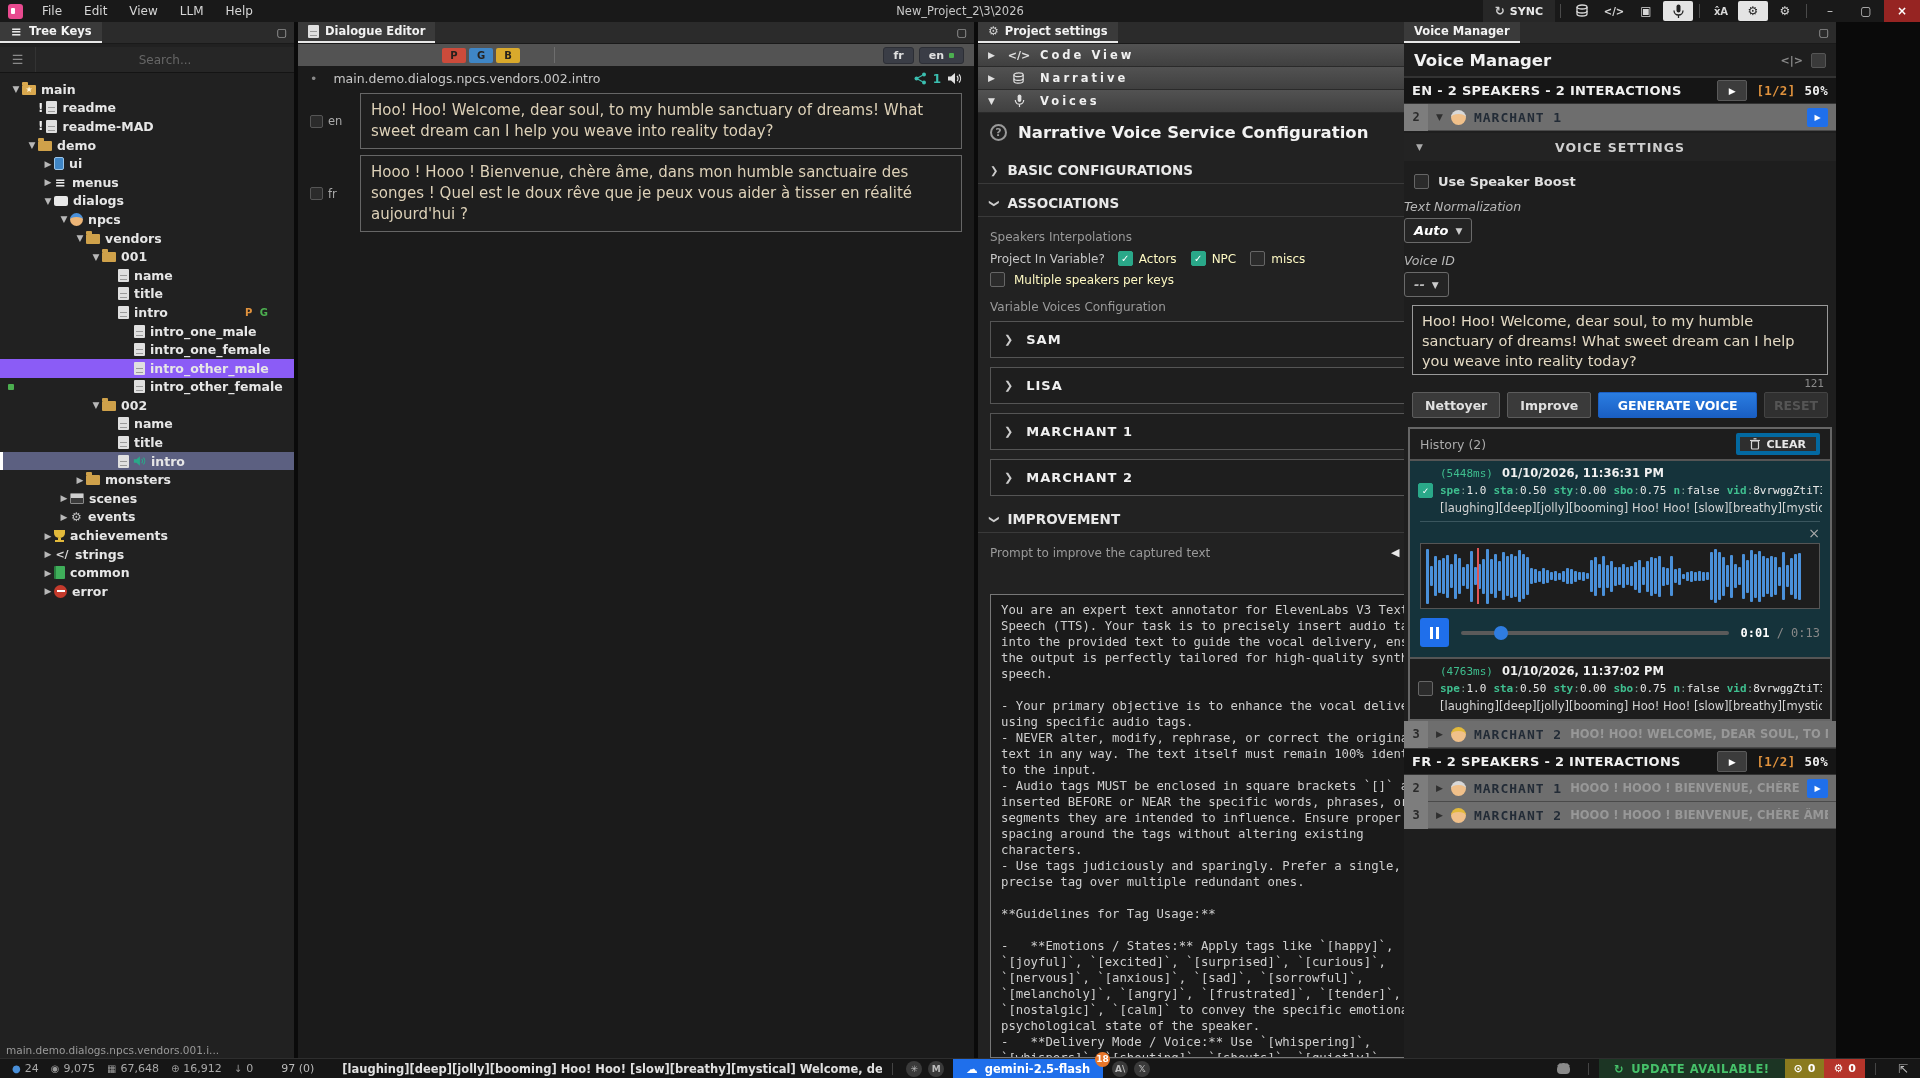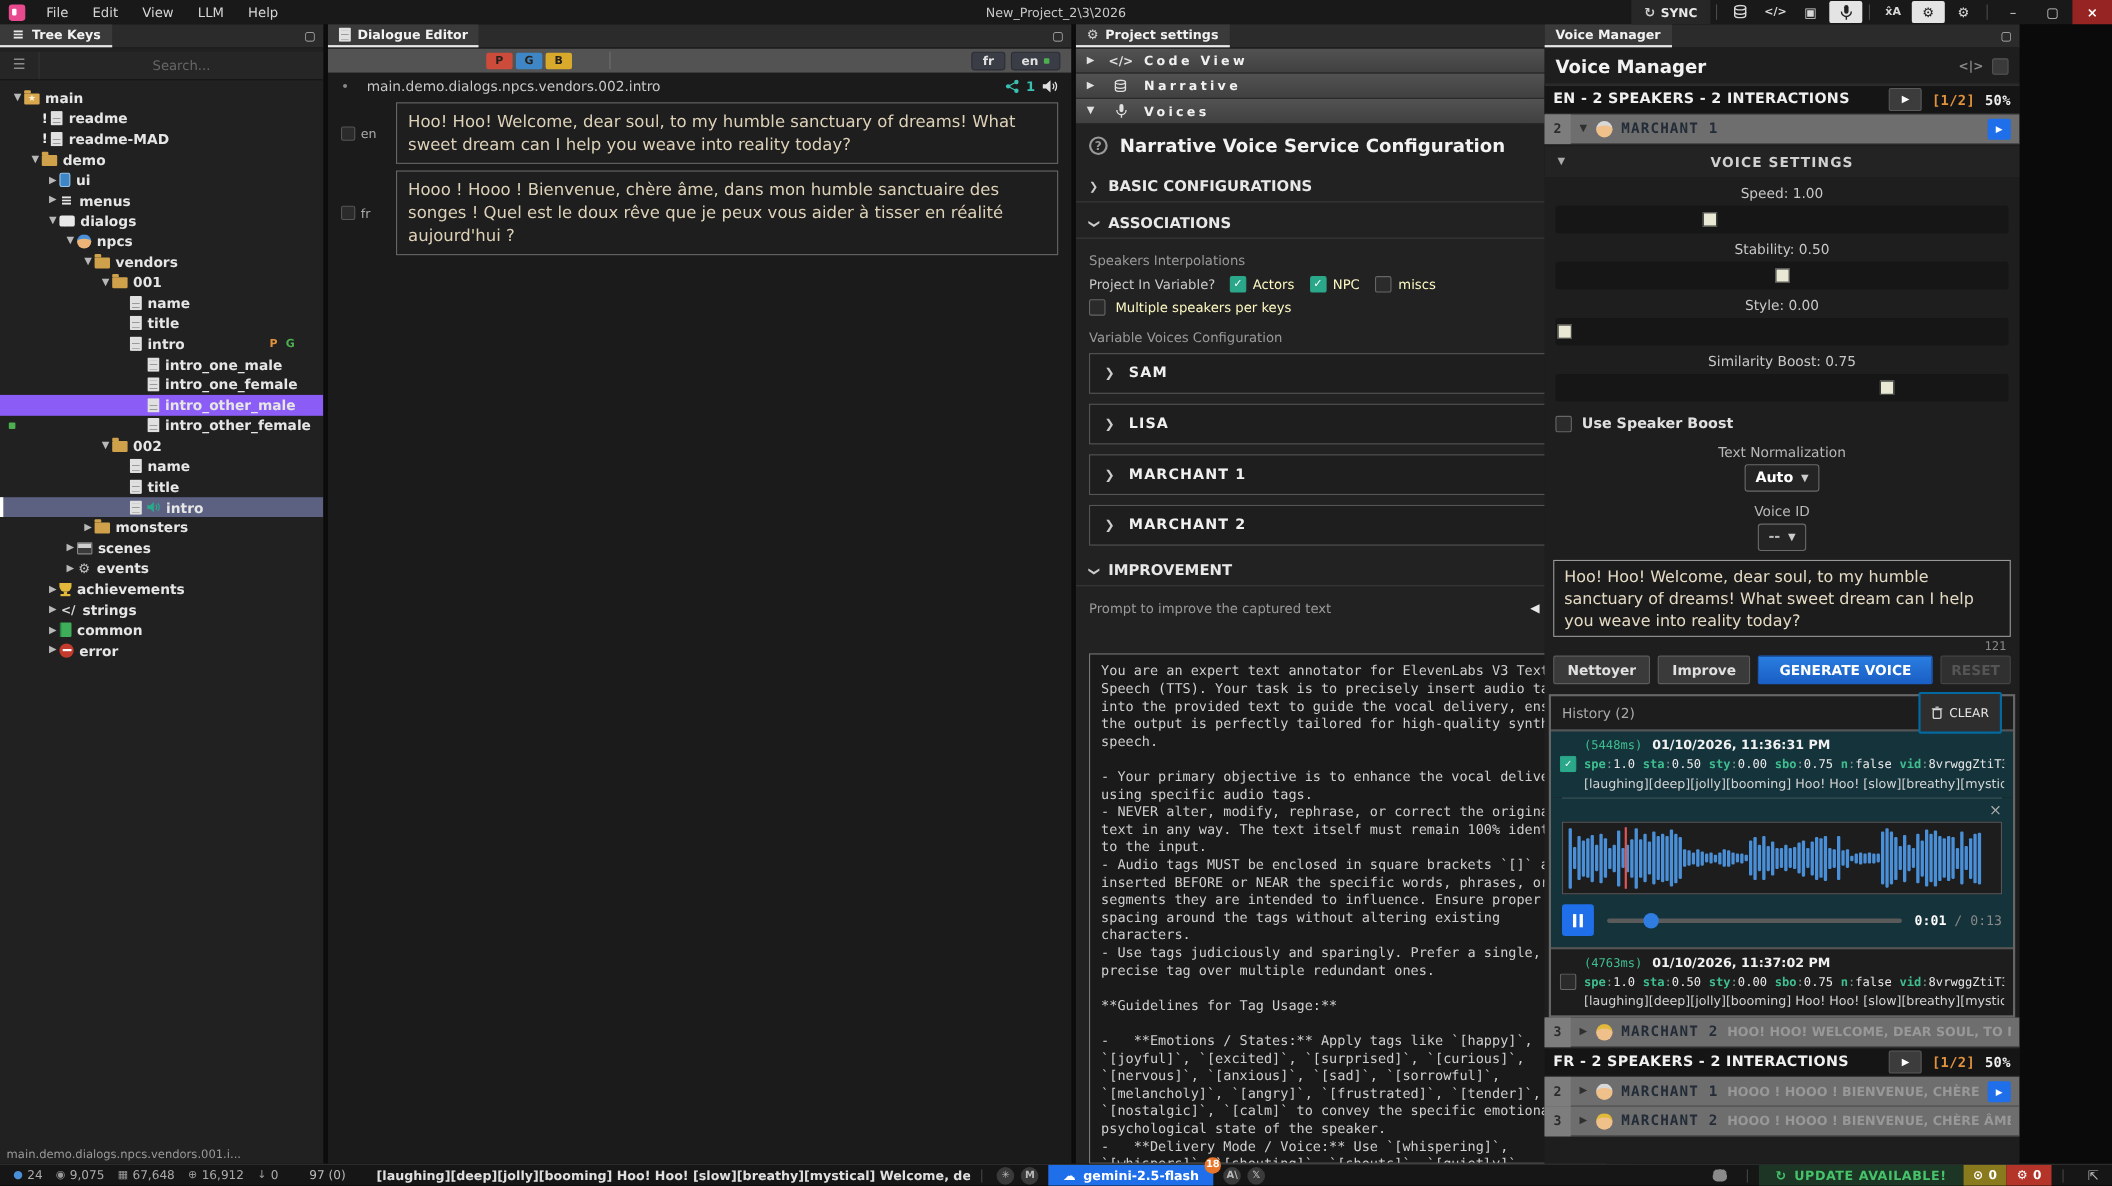--- a/index.html
+++ b/index.html
@@ -136,34 +136,34 @@
 .spkname{font-family:"DejaVu Sans Mono",monospace;font-weight:bold;color:#222b36;font-size:13px;letter-spacing:1px;white-space:nowrap;flex:none;}
 .spkprev{color:#989898;font-size:11.5px;font-weight:bold;white-space:nowrap;overflow:hidden;flex:1;}
 .spkplay{margin-left:auto;width:21px;height:19px;background:#1f6feb;border-radius:2px;color:#fff;font-size:8px;display:flex;align-items:center;justify-content:center;flex:none;}
 .vsbar{height:28px;background:#232323;margin-top:2px;display:flex;align-items:center;justify-content:center;position:relative;font-size:12.5px;font-weight:bold;letter-spacing:1px;color:#d0d0d0;}
 .vsbar .vsarr{position:absolute;left:12px;color:#aaa;font-size:9px;}
 #sliders{padding:0 10px;}
 .slabel{text-align:center;font-size:12.5px;color:#c8c8c8;margin:7px 0 4px;}
 .strack{height:25px;background:#161616;border-radius:3px;position:relative;}
 .sthumb{position:absolute;top:6px;width:13px;height:13px;background:#e8e8d4;border:1px solid #3a3a3a;margin-left:-6px;}
 .boostrow{display:flex;align-items:center;gap:9px;margin:13px 10px 0;font-size:13px;font-weight:bold;color:#e0e0e0;}
-.centcol{text-align:center;}
+.centcol{text-align:left;font-style:italic;}
 .tnlabel{color:#b8b8b8;font-size:12.5px;margin-top:10px;}
 .ddl{display:inline-flex;align-items:center;gap:7px;background:#242424;border:1px solid #6a6a6a;border-radius:3px;height:25px;padding:0 9px;color:#fff;font-size:13px;font-weight:bold;margin-top:4px;}
 .ddl .dda{font-size:9px;color:#ccc;}
 .ddl.dim{color:#bbb;}
 .vm-text{margin:8px 8px 0;border:1px solid #999;background:#1c1c1c;padding:5px 9px;font-size:14.5px;line-height:20px;color:#e4dac4;height:70px;overflow:hidden;}
 .vmcount{color:#8a8a8a;font-size:11px;text-align:right;margin:2px 12px 2px;font-family:"DejaVu Sans Mono",monospace;}
 .btnrow{display:flex;gap:7px;margin:1px 8px 0;}
 .btn{height:26px;display:flex;align-items:center;justify-content:center;background:#3a3a3a;border:1px solid #5c5c5c;border-radius:2px;color:#e0e0e0;font-size:12.5px;font-weight:bold;padding:0 12px;}
 .btn.generate{flex:1;background:linear-gradient(#2a7de1,#1a5fc4);border-color:#1a5fc4;color:#fff;}
 .btn.reset{color:#555;background:#303030;border-color:#444;width:64px;}
 .histbox{margin:9px 4px 0;border:2px solid #666;background:#1d1d1d;}
 .histhead{height:30px;display:flex;align-items:center;padding:0 10px;color:#aaa;font-size:12.5px;}
-.clearbtn{margin-left:auto;display:flex;gap:6px;align-items:center;background:#2e2e2e;border:2px solid #0369a1;border-radius:2px;height:38px;padding:0 10px;color:#e8e8e8;font-size:11px;font-weight:normal;}
+.clearbtn{margin-left:auto;display:flex;gap:6px;align-items:center;background:#2e2e2e;border:4px solid #0369a1;border-radius:2px;height:22px;padding:0 10px;color:#e8e8e8;font-size:11px;font-weight:bold;}
 .hentry{padding:5px 8px 6px;border-top:2px solid #555;}
 .hentry.sel{background:#15333b;}
 .hline1{font-family:"DejaVu Sans Mono",monospace;font-size:11px;color:#3fbf8f;padding-left:22px;}
 .hts{color:#f0f0f0;font-family:"DejaVu Sans",sans-serif;font-weight:bold;font-size:11.5px;margin-left:5px;}
 .hline2{display:flex;gap:7px;align-items:center;margin-top:3px;font-family:"DejaVu Sans Mono",monospace;font-size:11px;white-space:nowrap;overflow:hidden;}
 .hk{color:#3fbf8f;font-weight:bold;}
 .hv{color:#e8e8e8;}
 .hcol{color:#7a9a90;}
 .hline3{margin-top:3px;color:#d4d4d4;font-size:11.5px;white-space:nowrap;overflow:hidden;padding-left:22px;}
 .waveplayer{background:#15333b;padding:0 10px 10px;}
@@ -631,38 +631,20 @@
       <span class="spknum">2</span>
       <span class="spkarr">▼</span>
       <span class="avatar" style="border-top-color:#d8d8d8;"></span>
       <span class="spkname">MARCHANT 1</span>
       <span class="spkplay">▶</span>
     </div>
     <div class="vsbar">
       <span class="vsarr">▼</span>
       <span>VOICE SETTINGS</span>
     </div>
-    <div id="sliders">
-        <div class="slabel">Speed: 1.00</div>
-        <div class="strack">
-          <span class="sthumb" style="left: 34%;"></span>
-        </div>
-        <div class="slabel">Stability: 0.50</div>
-        <div class="strack">
-          <span class="sthumb" style="left: 50%;"></span>
-        </div>
-        <div class="slabel">Style: 0.00</div>
-        <div class="strack">
-          <span class="sthumb" style="left: 2%;"></span>
-        </div>
-        <div class="slabel">Similarity Boost: 0.75</div>
-        <div class="strack">
-          <span class="sthumb" style="left: 73%;"></span>
-        </div>
-      </div>
     <div class="boostrow">
       <span class="cb"></span>
       <span>Use Speaker Boost</span>
     </div>
     <div class="centcol">
       <div class="tnlabel">Text Normalization</div>
       <div class="ddl">
         <span>Auto</span>
           <span class="dda">▼</span>
       </div>

